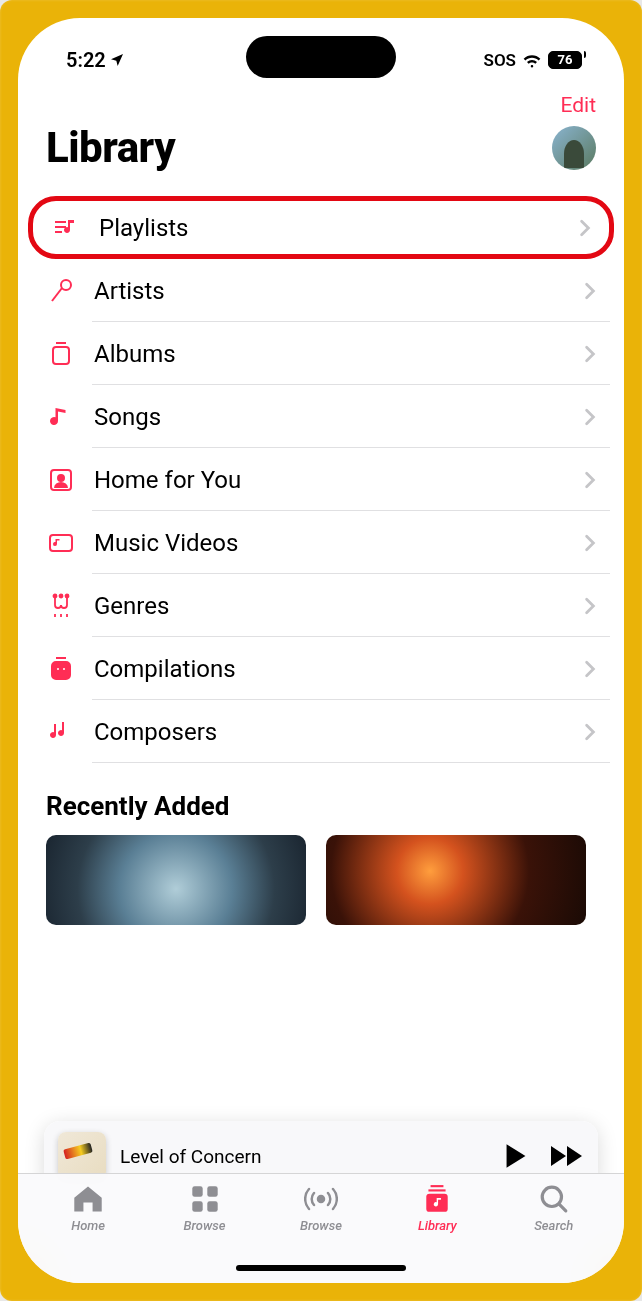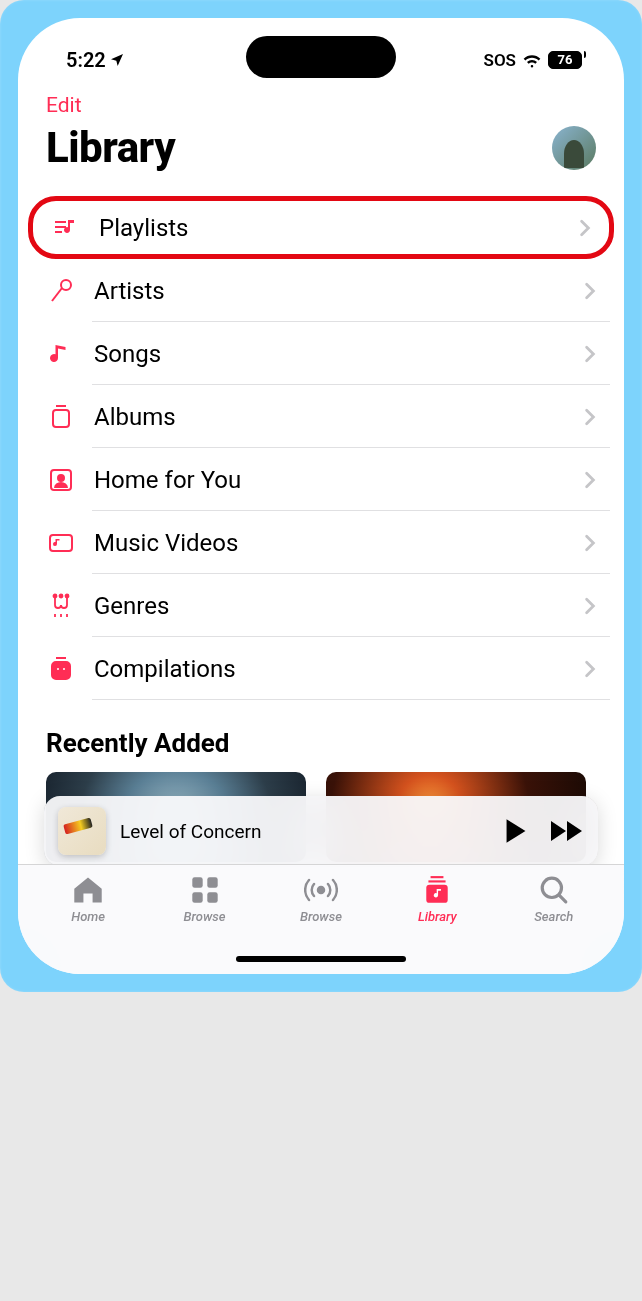--- a/index.html
+++ b/index.html
@@ -9,23 +9,23 @@
       font-family: -apple-system, BlinkMacSystemFont, "Segoe UI", Roboto, Helvetica, Arial, sans-serif;
     }
     body {
       background: #e8e8e8;
       display: flex;
       justify-content: center;
       padding: 0;
     }
     .phone-frame {
       width: 642px;
-      height: 992px;
-      background: #7dd3fc;
-      border-radius: 24px;
+      height: 1301px;
+      background: #eab308;
+      border-radius: 12px;
       padding: 18px;
       position: relative;
       box-shadow: inset 0 0 3px rgba(255,255,255,0.2);
     }
     .screen {
       width: 100%;
       height: 100%;
       background: #fff;
       border-radius: 62px;
       overflow: hidden;
@@ -85,20 +85,21 @@
       justify-content: center;
     }
     .battery-tip {
       width: 2px;
       height: 7px;
       background: #000;
       border-radius: 0 2px 2px 0;
     }
     .nav-bar {
       display: flex;
+      justify-content: flex-end;
       padding: 10px 28px 6px;
     }
     .edit-btn {
       color: #ff2d55;
       font-size: 21px;
       background: none;
       border: none;
       cursor: pointer;
     }
     .header-row {
@@ -197,21 +198,21 @@
       flex-shrink: 0;
     }
     .album1 {
       background: radial-gradient(circle at 50% 60%, #b0cdd8 0%, #5a7f95 40%, #2d3e4a 70%, #1a2530 100%);
     }
     .album2 {
       background: radial-gradient(circle at 40% 40%, #ff9e3d 0%, #d4521e 20%, #3a1208 60%, #1a0a05 100%);
     }
     .mini-player {
       position: absolute;
-      bottom: 108px;
+      bottom: 92px;
       left: 26px;
       right: 26px;
       height: 70px;
       background: rgba(248,248,250,0.95);
       backdrop-filter: blur(20px);
       border-radius: 16px;
       display: flex;
       align-items: center;
       padding: 0 14px;
       gap: 14px;
@@ -357,41 +358,41 @@
           <span class="chevron">
             <svg width="12" height="18" viewBox="0 0 10 16" fill="none" stroke="#c5c5c8" stroke-width="2.5" stroke-linecap="round">
                 <path d="M2 2l6 6-6 6"></path>
               </svg>
           </span>
           <div class="list-sep"></div>
         </li>
 
         <li class="list-item">
           <span class="list-icon">
-            <svg width="28" height="28" viewBox="0 0 28 28" fill="#ff2d55">
-                <path d="M11 5v13a4 4 0 1 1-2.5-3.7V5l10 2v3l-7.5-1.5z"></path>
-              </svg>
-          </span>
-          <span class="list-label">Songs</span>
-          <span class="chevron">
-            <svg width="12" height="18" viewBox="0 0 10 16" fill="none" stroke="#c5c5c8" stroke-width="2.5" stroke-linecap="round">
-                <path d="M2 2l6 6-6 6"></path>
-              </svg>
-          </span>
-          <div class="list-sep"></div>
-        </li>
-
-        <li class="list-item">
-          <span class="list-icon">
             <svg width="28" height="28" viewBox="0 0 28 28" fill="none" stroke="#ff2d55" stroke-width="2">
                 <line x1="9" y1="3" x2="19" y2="3"></line>
                 <rect x="6" y="7" width="16" height="17" rx="3"></rect>
               </svg>
           </span>
           <span class="list-label">Albums</span>
+          <span class="chevron">
+            <svg width="12" height="18" viewBox="0 0 10 16" fill="none" stroke="#c5c5c8" stroke-width="2.5" stroke-linecap="round">
+                <path d="M2 2l6 6-6 6"></path>
+              </svg>
+          </span>
+          <div class="list-sep"></div>
+        </li>
+
+        <li class="list-item">
+          <span class="list-icon">
+            <svg width="28" height="28" viewBox="0 0 28 28" fill="#ff2d55">
+                <path d="M11 5v13a4 4 0 1 1-2.5-3.7V5l10 2v3l-7.5-1.5z"></path>
+              </svg>
+          </span>
+          <span class="list-label">Songs</span>
           <span class="chevron">
             <svg width="12" height="18" viewBox="0 0 10 16" fill="none" stroke="#c5c5c8" stroke-width="2.5" stroke-linecap="round">
                 <path d="M2 2l6 6-6 6"></path>
               </svg>
           </span>
           <div class="list-sep"></div>
         </li>
 
         <li class="list-item">
           <span class="list-icon">
@@ -458,20 +459,34 @@
           </span>
           <span class="list-label">Compilations</span>
           <span class="chevron">
             <svg width="12" height="18" viewBox="0 0 10 16" fill="none" stroke="#c5c5c8" stroke-width="2.5" stroke-linecap="round">
                 <path d="M2 2l6 6-6 6"></path>
               </svg>
           </span>
           <div class="list-sep"></div>
         </li>
 
+        <li class="list-item">
+          <span class="list-icon">
+            <svg width="28" height="28" viewBox="0 0 28 28" fill="#ff2d55">
+                <path d="M9 6v11a3 3 0 1 1-2-2.8V6h2zm8-2v11a3 3 0 1 1-2-2.8V4h2z"></path>
+              </svg>
+          </span>
+          <span class="list-label">Composers</span>
+          <span class="chevron">
+            <svg width="12" height="18" viewBox="0 0 10 16" fill="none" stroke="#c5c5c8" stroke-width="2.5" stroke-linecap="round">
+                <path d="M2 2l6 6-6 6"></path>
+              </svg>
+          </span>
+          <div class="list-sep"></div>
+        </li>
 
       </ul>
 
       <h2 class="section-title">Recently Added</h2>
       <div class="album-row">
         <div class="album-art album1"></div>
         <div class="album-art album2"></div>
       </div>
     </div>
 

